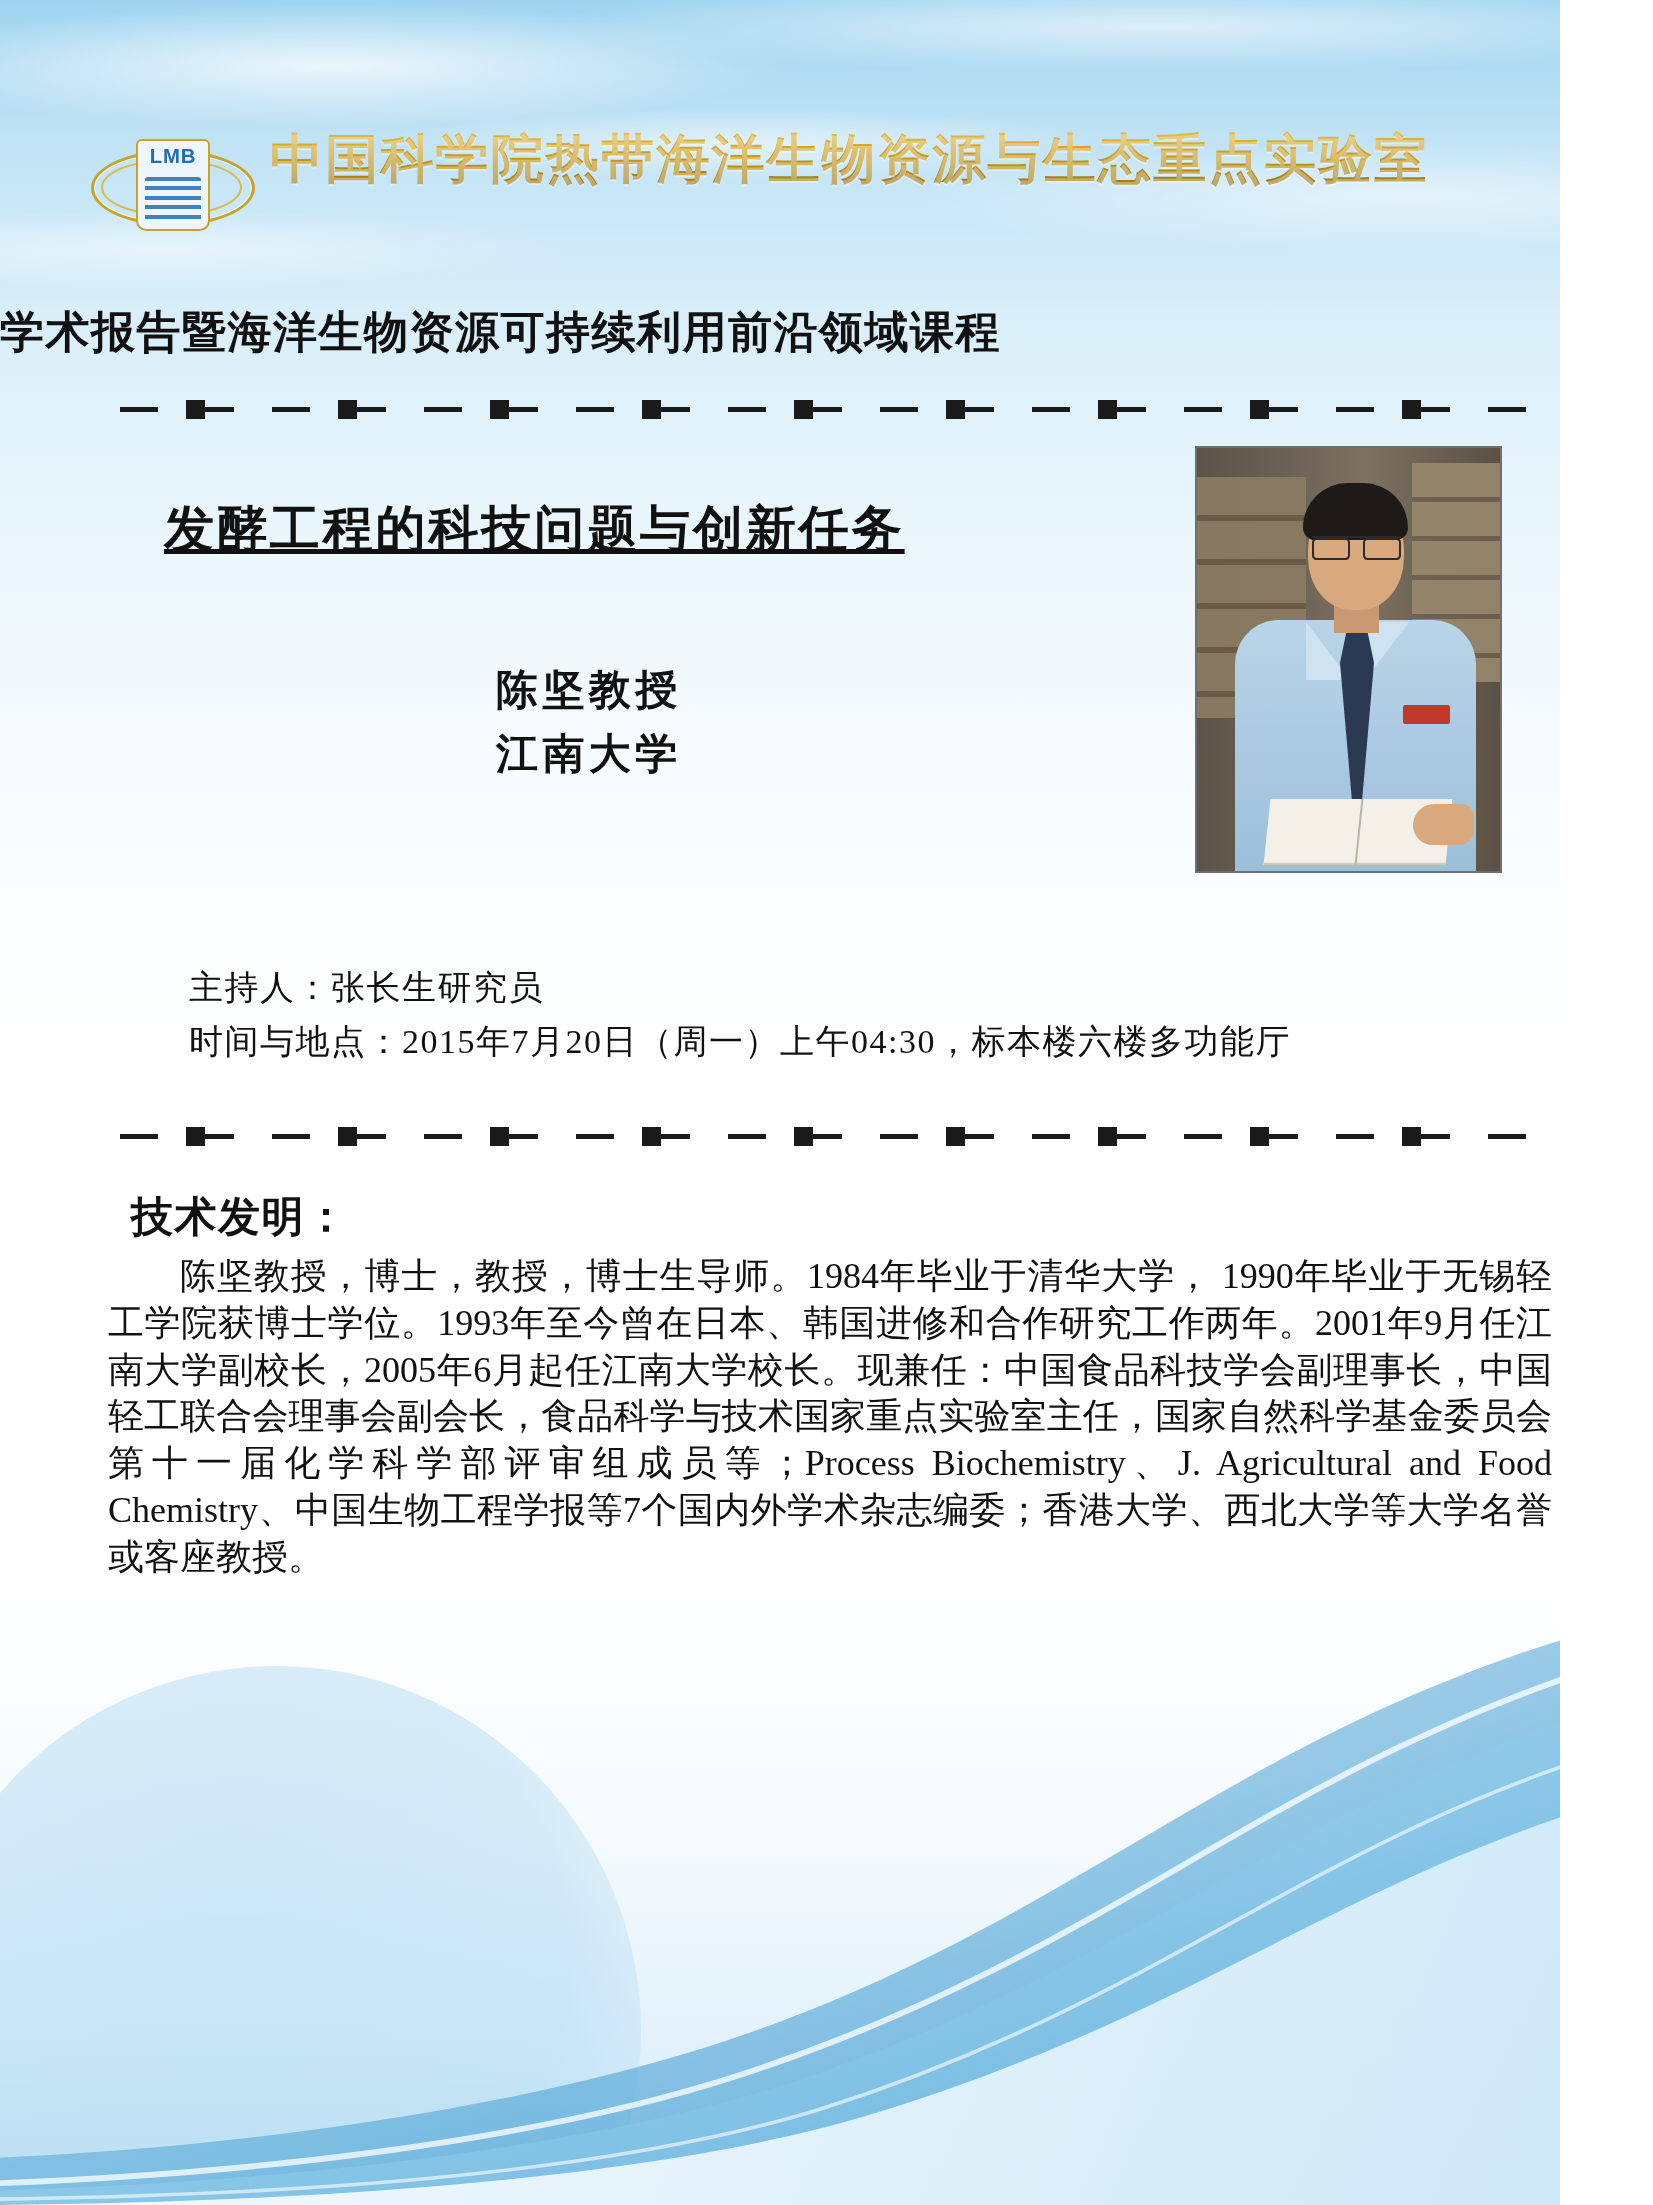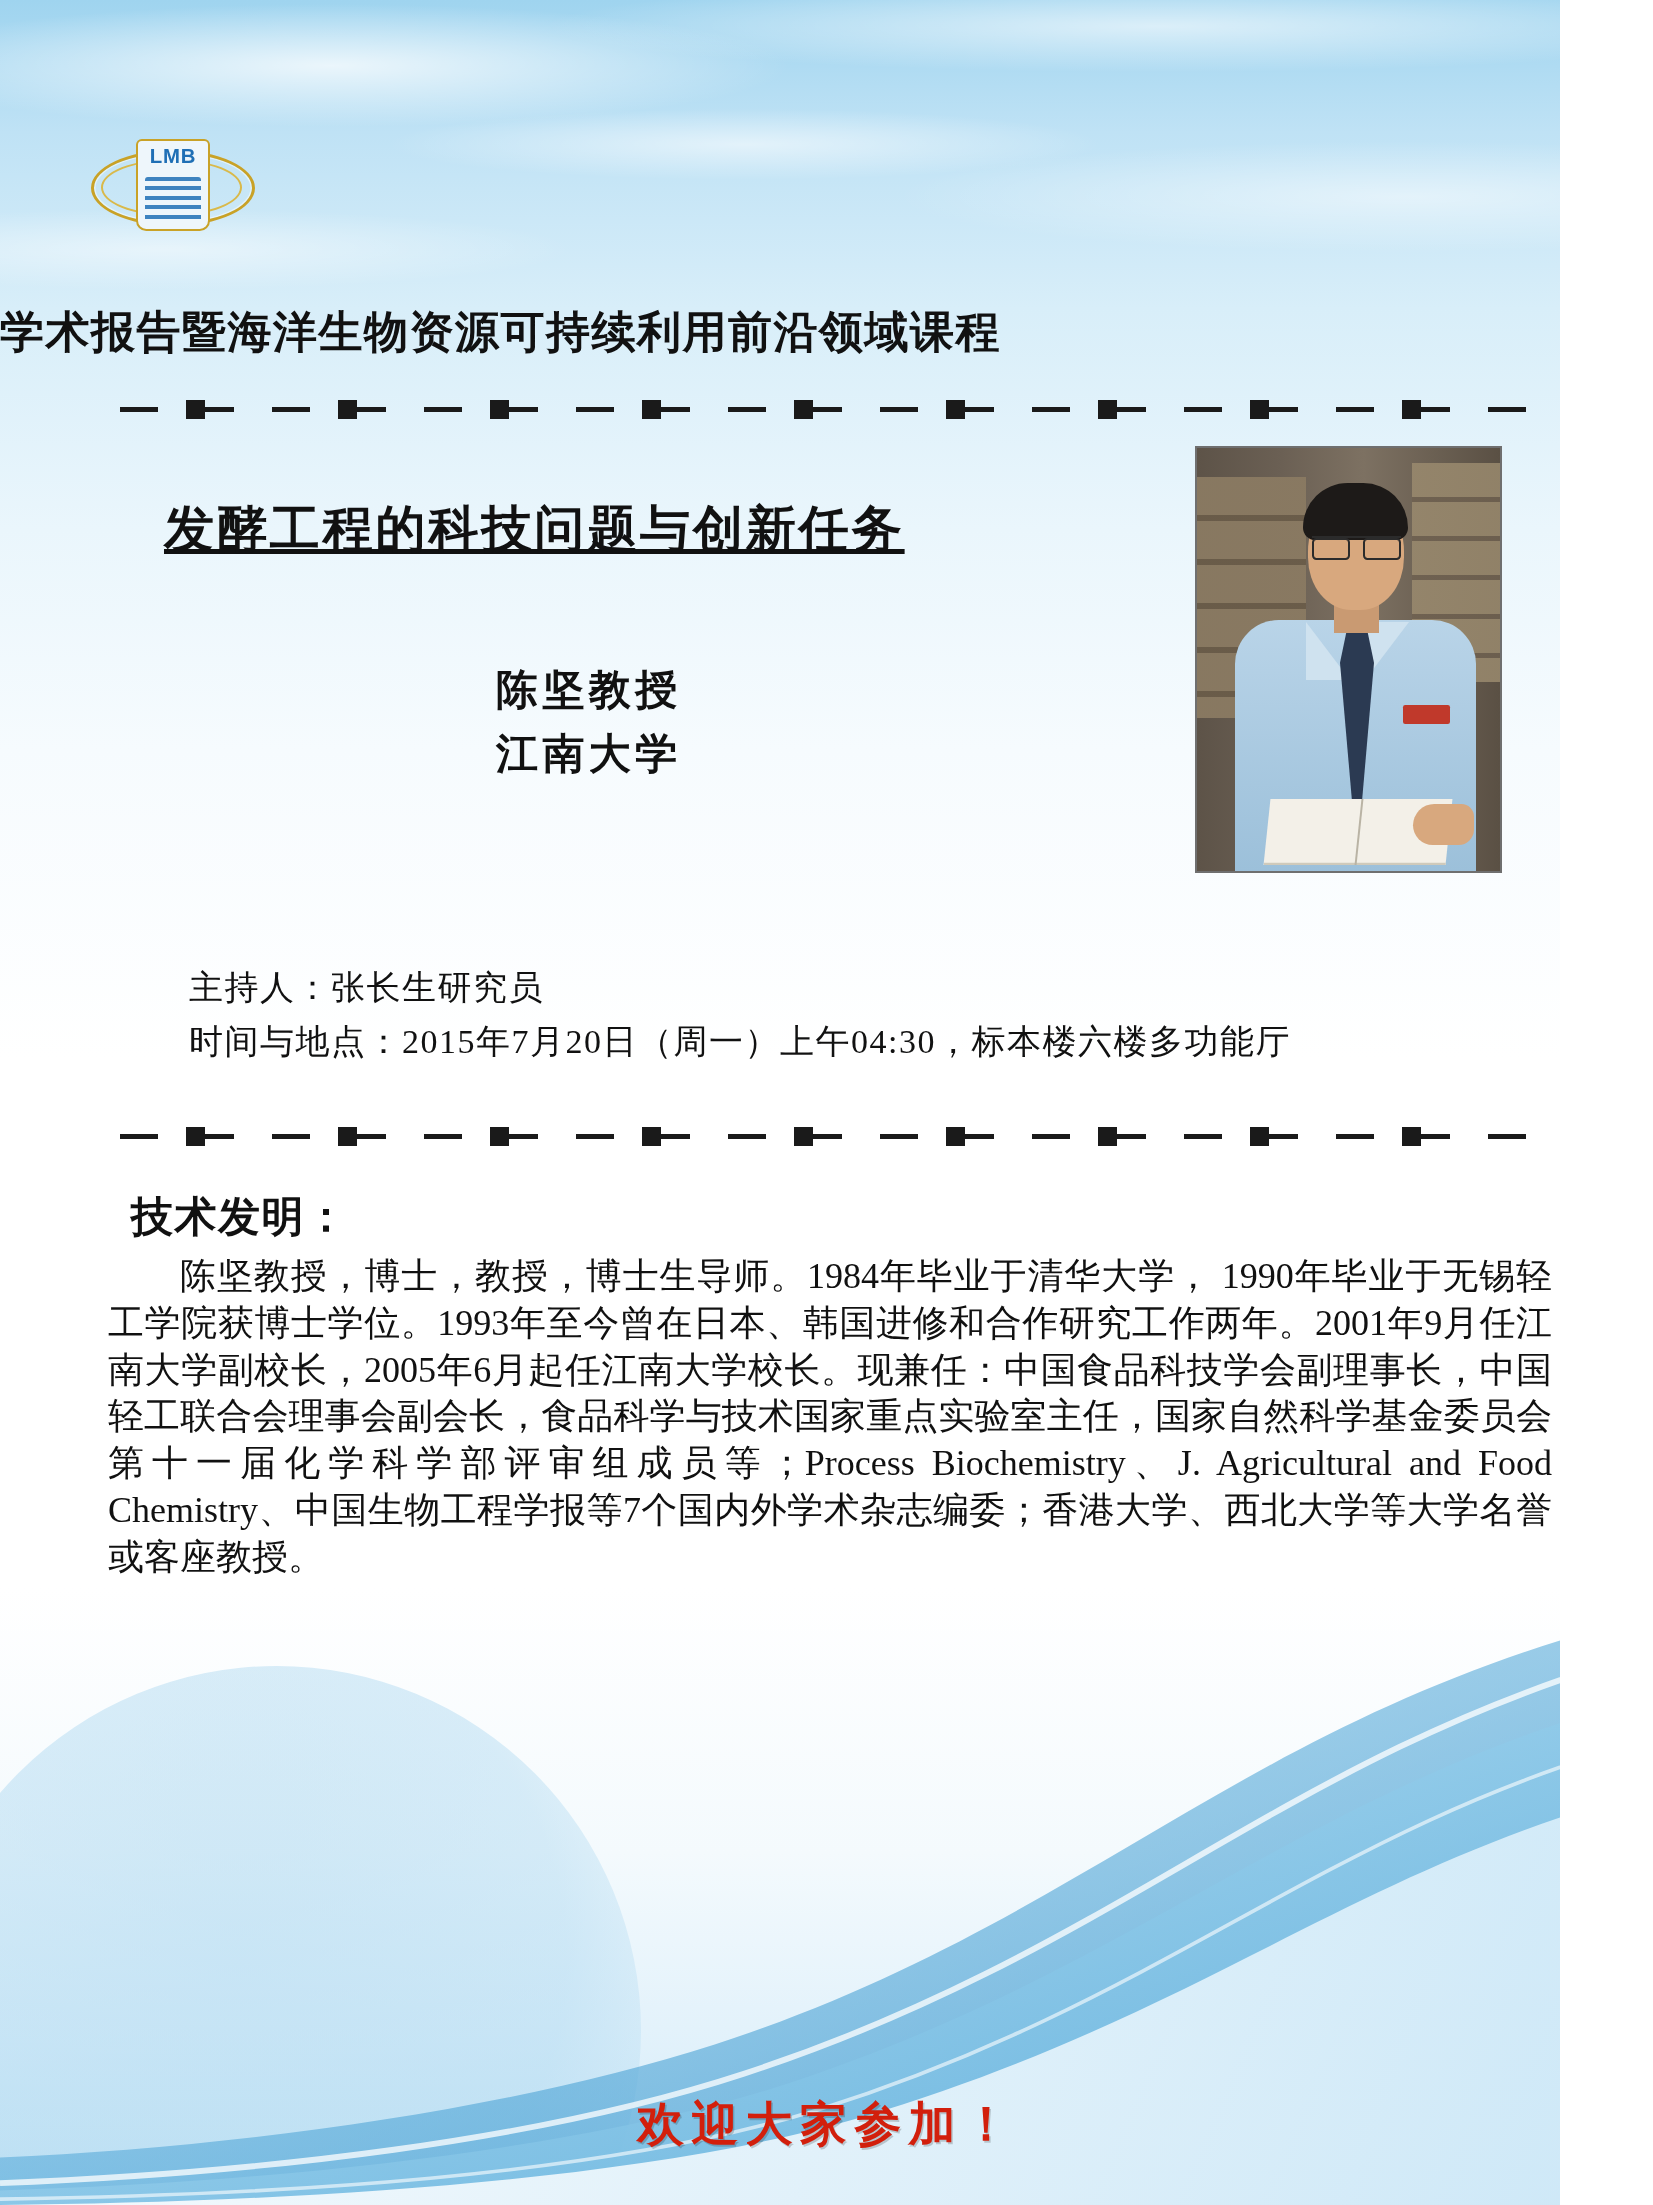--- a/index.html
+++ b/index.html
@@ -433,20 +433,21 @@
   <div class="header">
     <div class="logo">
       <div class="ring"></div>
       <div class="ring2"></div>
       <div class="shield">
         <div class="lmb">LMB</div>
         <div class="wavelines"></div>
       </div>
     </div>
     <div class="titles">
+      <div class="lab-cn">中国科学院热带海洋生物资源与生态重点实验室</div>
     </div>
   </div>
 
   <div class="series-title">学术报告暨海洋生物资源可持续利用前沿领域课程</div>
 
   <div class="rule" id="rule-top">
     <div class="dashes"></div>
     <div class="squares"></div>
   </div>
 
@@ -482,16 +483,15 @@
   <div class="rule" id="rule-mid">
     <div class="dashes"></div>
     <div class="squares"></div>
   </div>
 
   <div class="bio-heading">技术发明：</div>
   <div class="bio-body">
     <p>陈坚教授，博士，教授，博士生导师。1984年毕业于清华大学， 1990年毕业于无锡轻工学院获博士学位。1993年至今曾在日本、韩国进修和合作研究工作两年。2001年9月任江南大学副校长，2005年6月起任江南大学校长。现兼任：中国食品科技学会副理事长，中国轻工联合会理事会副会长，食品科学与技术国家重点实验室主任，国家自然科学基金委员会第十一届化学科学部评审组成员等；Process Biochemistry、J. Agricultural and Food Chemistry、中国生物工程学报等7个国内外学术杂志编委；香港大学、西北大学等大学名誉或客座教授。</p>
   </div>
 
-  <div class="welcome">欢迎大家参加！</div>
 
 </div>
 
 
 </body></html>

